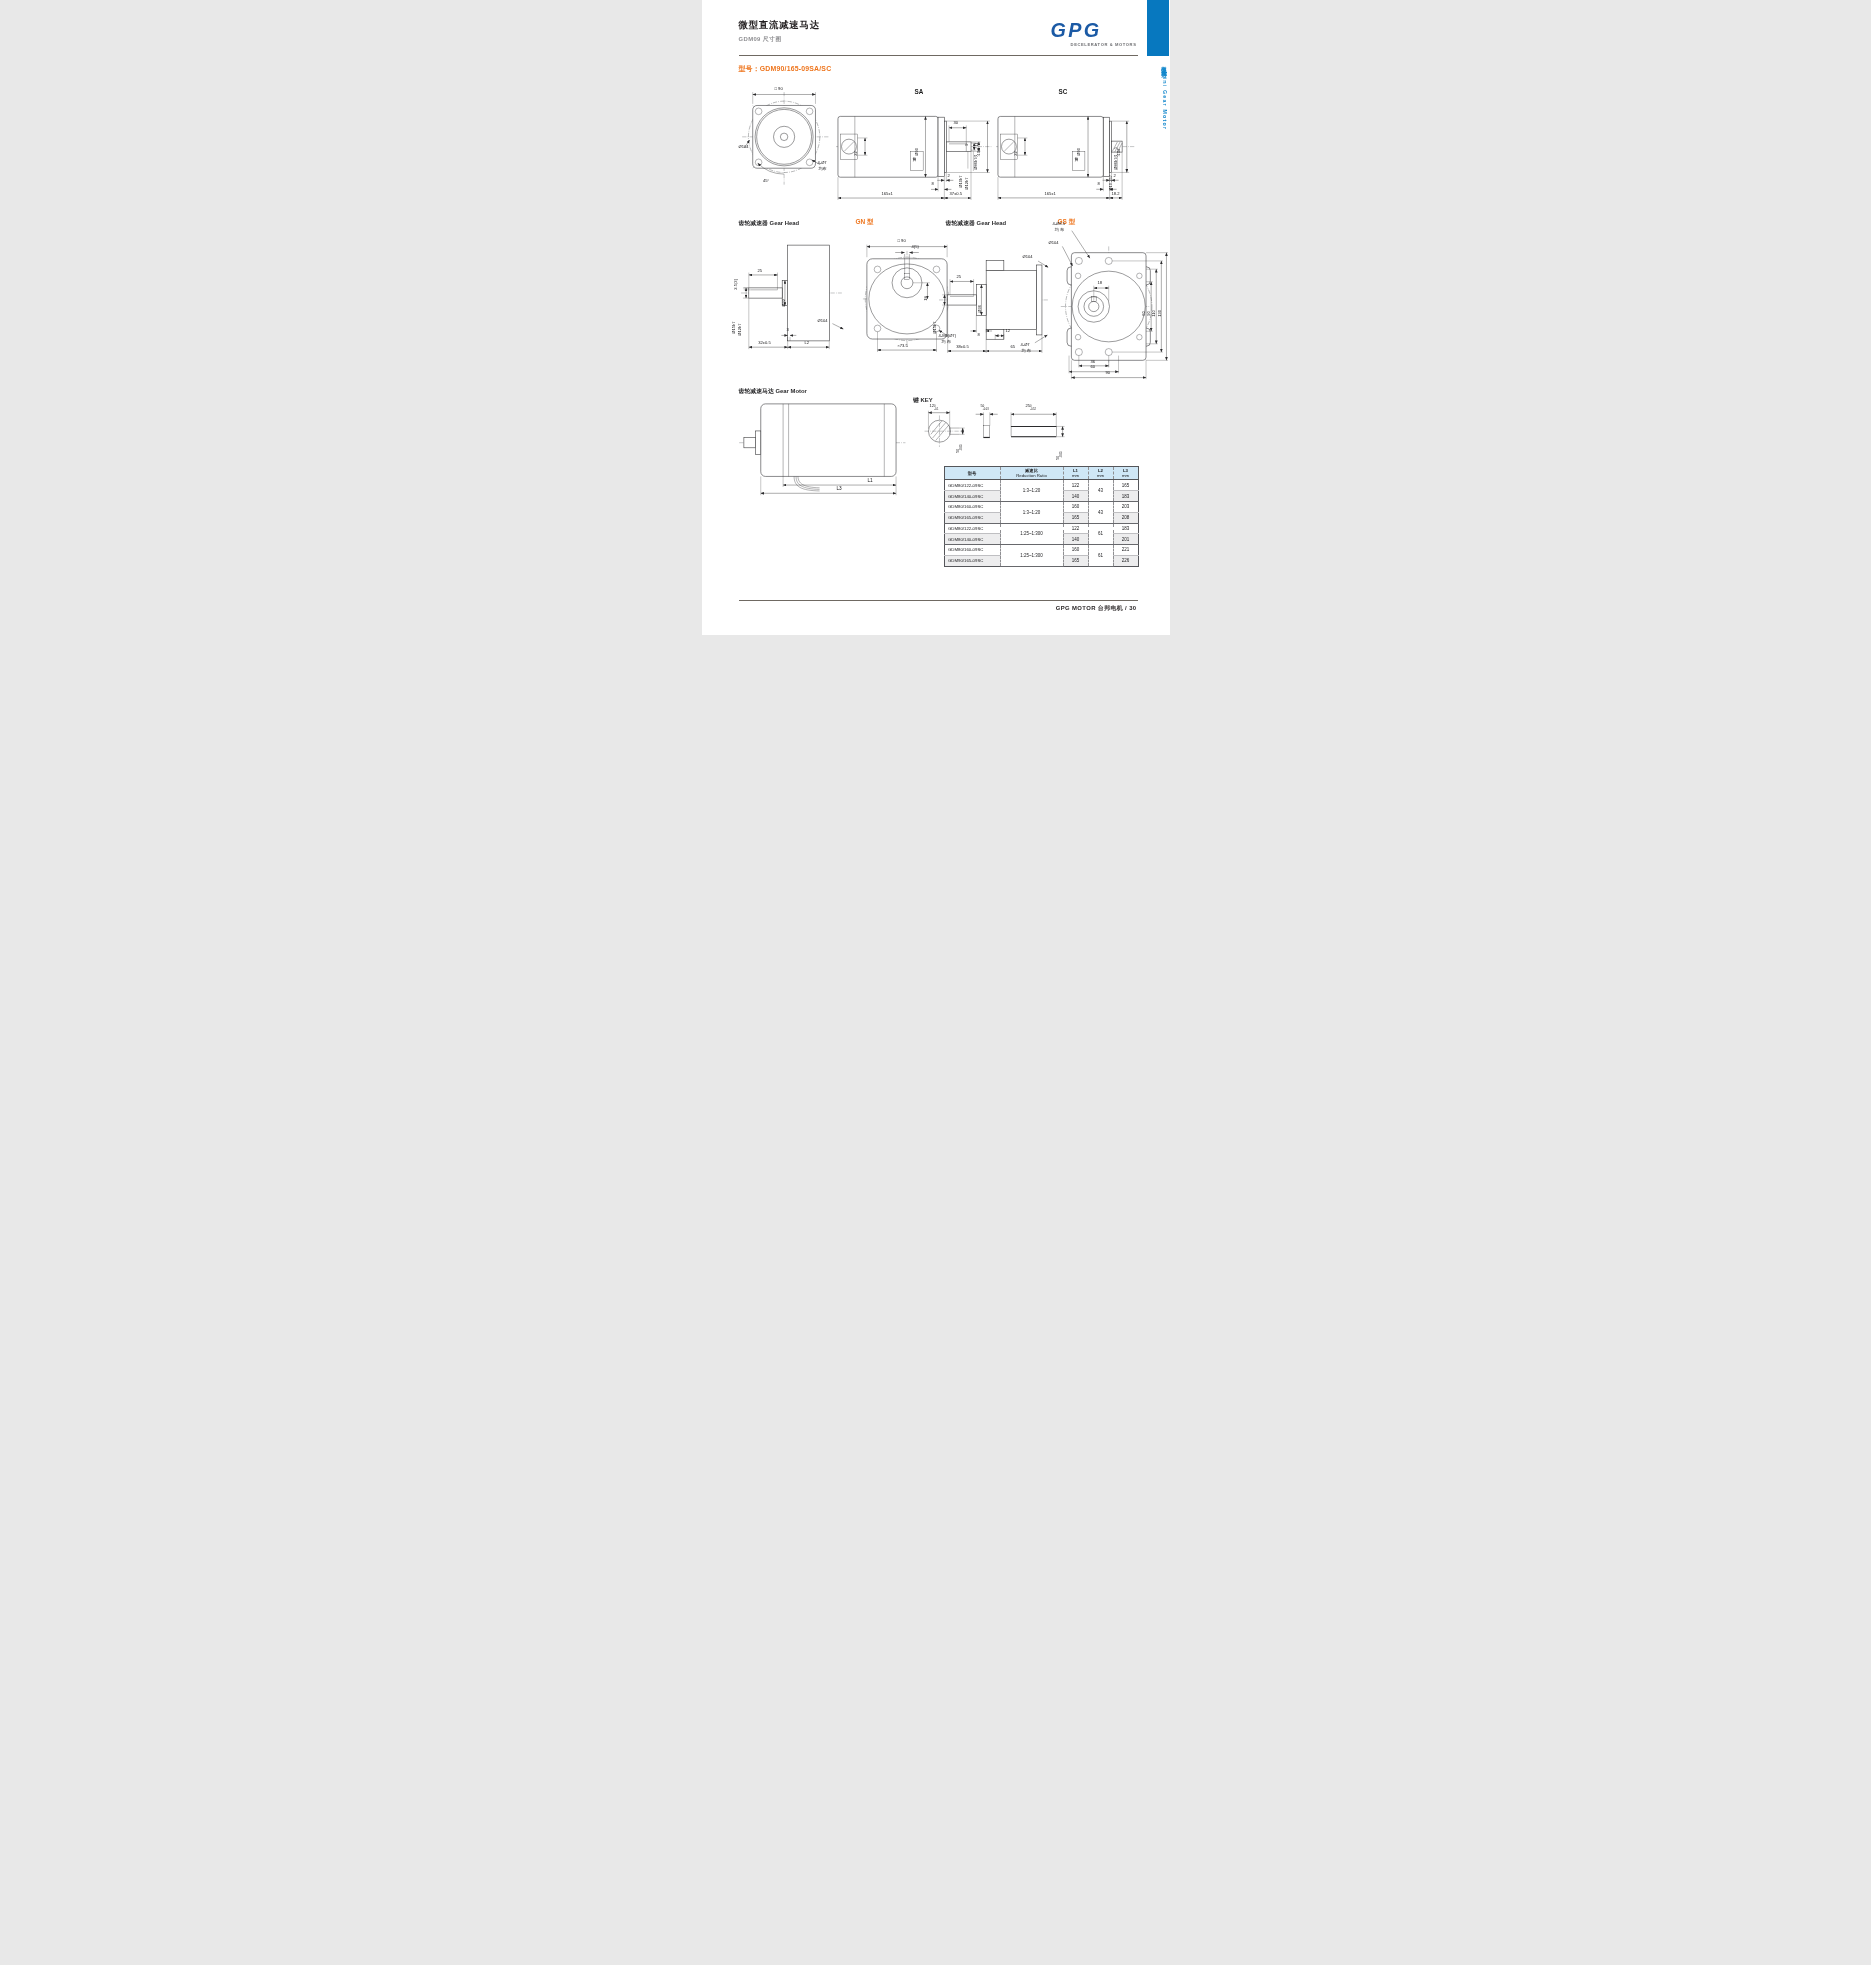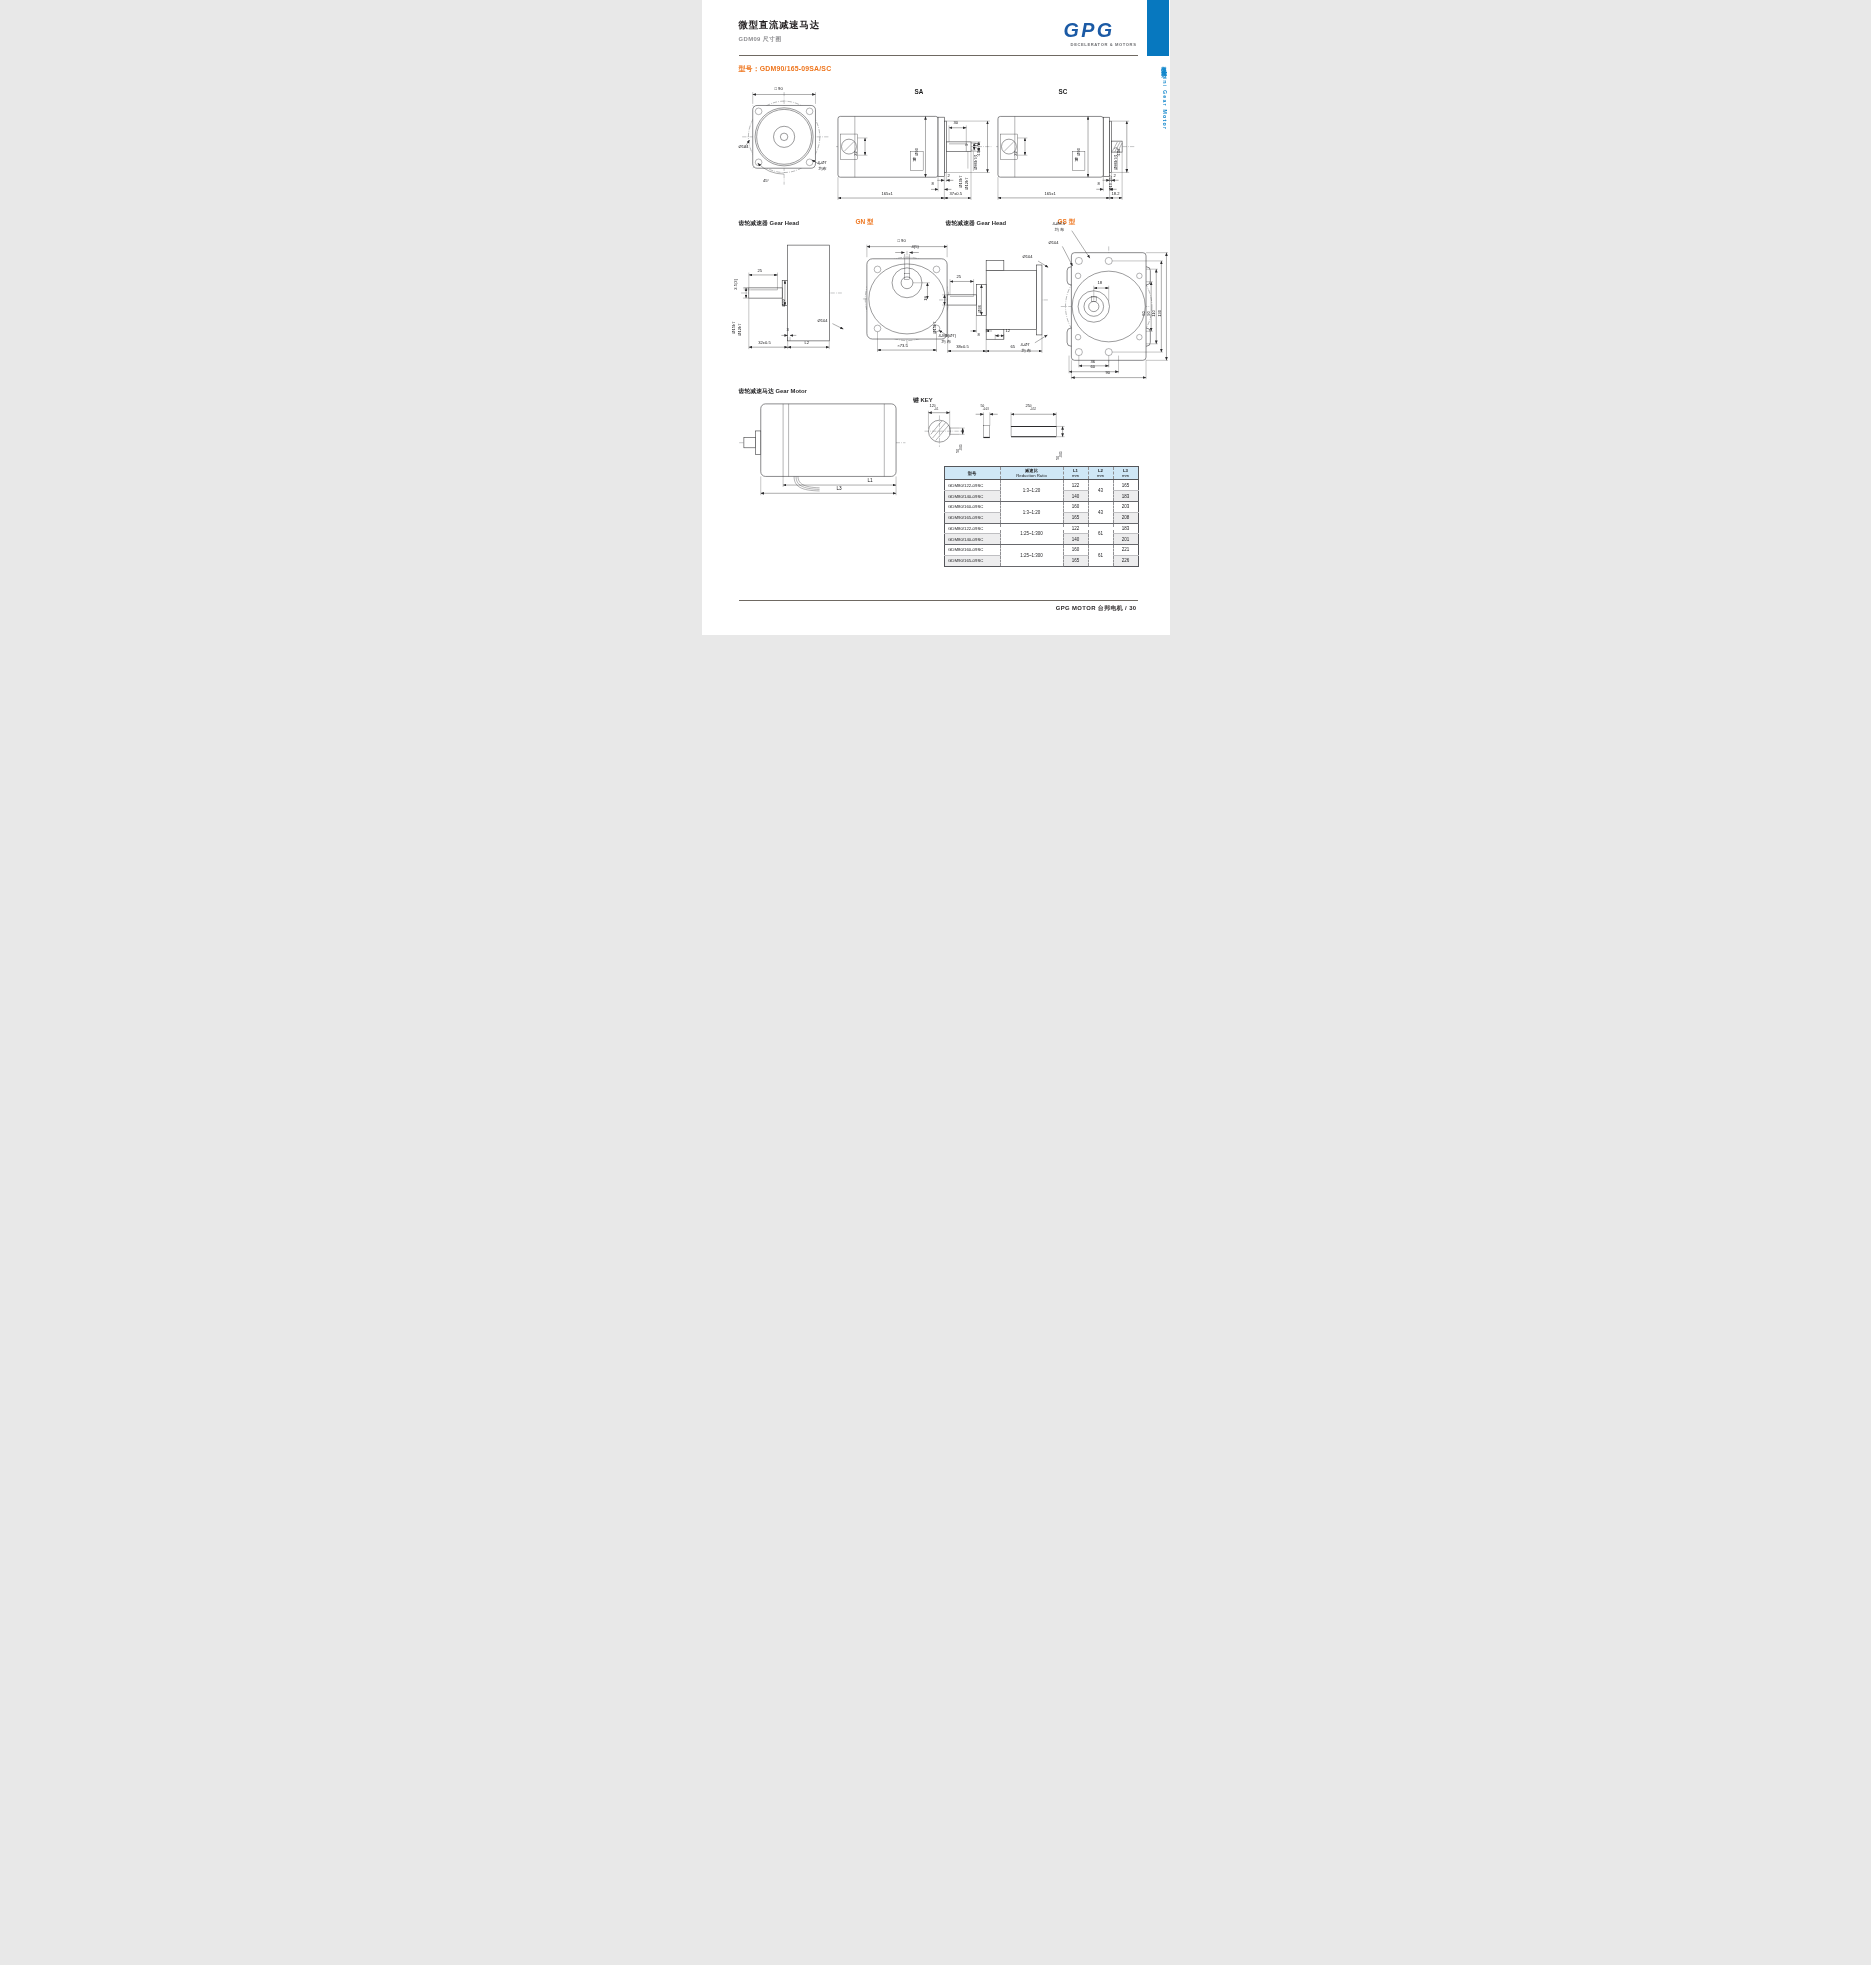--- a/index.html
+++ b/index.html
@@ -6,21 +6,21 @@
   .page{position:relative;width:468px;height:635px;margin:0 auto;background:#fff;
         font-family:"Liberation Sans","DejaVu Sans",sans-serif;color:#231f20;overflow:hidden;}
   .abs{position:absolute;}
   
   .h-title{left:37px;top:19px;font-size:9.4px;font-weight:bold;letter-spacing:0.8px;}
   .h-sub{left:37px;top:35px;font-size:5.9px;font-weight:bold;color:#8d8d90;letter-spacing:0.4px;}
   .h-rule{left:37px;top:55px;width:399px;height:1.2px;background:#6f6962;}
   .blue-tab{left:445px;top:0;width:22.4px;height:56px;background:#0778bf;}
   .side-text{left:446px;top:62px;width:21px;height:185px;writing-mode:vertical-rl;
              font-size:5.3px;font-weight:bold;color:#1287cc;letter-spacing:1.2px;}
-  .logo-mark{left:356px;top:17.7px;width:79px;height:23px;}
+  .logo-mark{left:343px;top:17.7px;width:79px;height:23px;}
   .logo-tag{left:338px;top:42px;width:97px;text-align:right;font-size:4.1px;font-weight:bold;
             color:#6d6e71;letter-spacing:0.6px;}
   .model-hd{left:37px;top:64px;font-size:6.9px;font-weight:bold;color:#ee751d;letter-spacing:0.2px;}
   
   .hd{font-size:5.9px;font-weight:bold;color:#2b2b2d;}
   .typ{font-size:6.5px;font-weight:bold;color:#ee751d;}
   .view-title{font-size:6.3px;font-weight:bold;color:#1a1a1a;}
   
   .draw{position:absolute;}
   .draw svg{position:absolute;left:0;top:0;}

